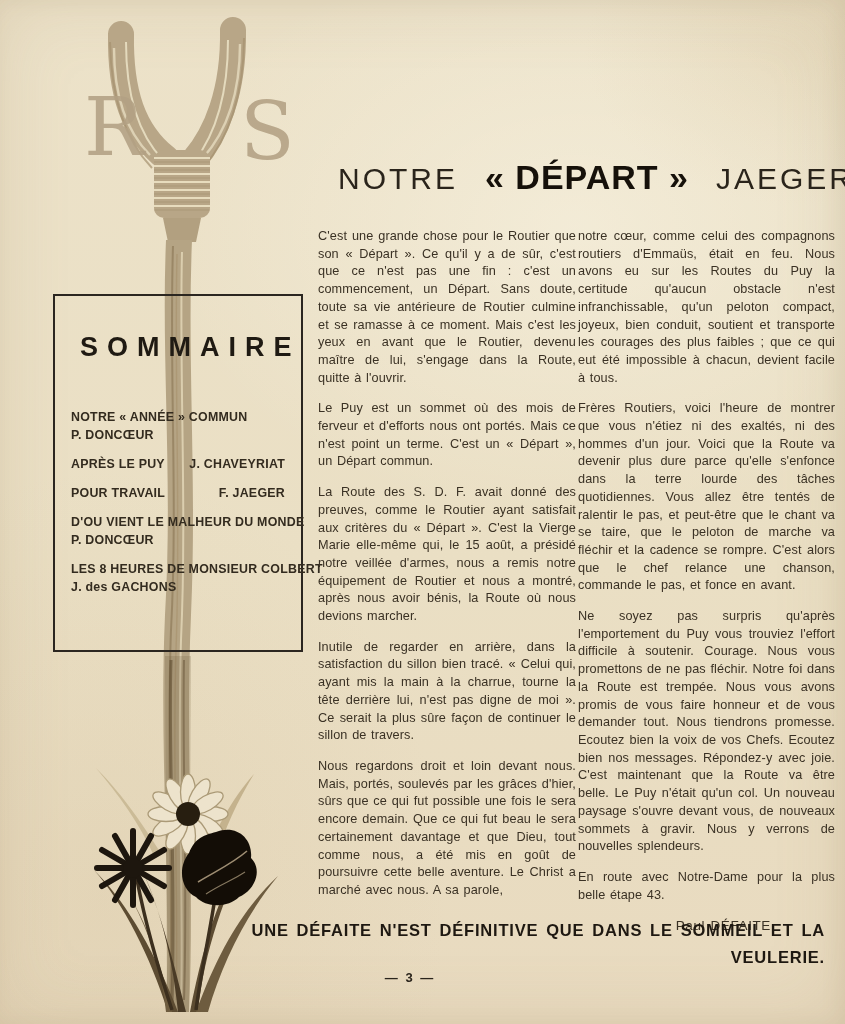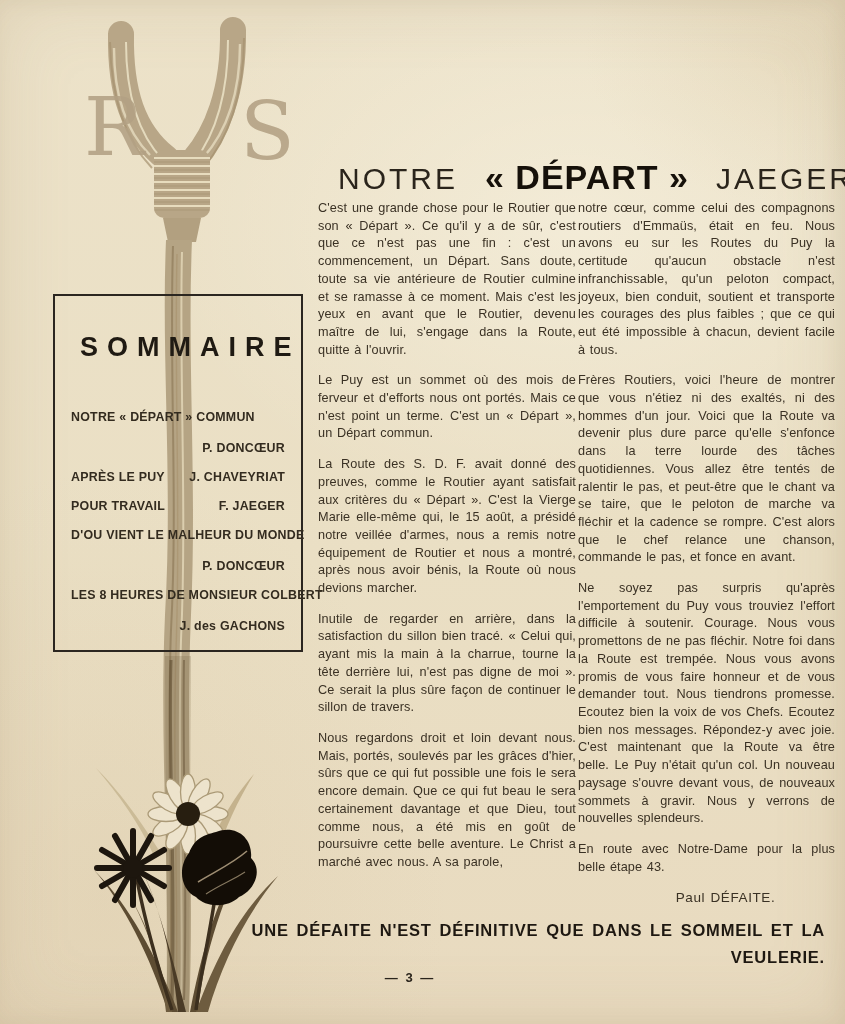--- a/index.html
+++ b/index.html
@@ -35,27 +35,27 @@
     border:2px solid #2b2620; box-sizing:border-box; padding:24px 16px 0 16px;
   }
   .som-title{
     margin-top:12px; text-align:center; font-size:27px; font-weight:700;
     letter-spacing:9px; padding-left:9px; color:#1f1a13;
   }
   .som-list{margin-top:46px;}
   .som-item{margin-bottom:11px; color:#332b1f;}
   .si-t,.si-a{font-weight:700; font-size:12.4px; letter-spacing:.25px; line-height:1.45;}
   .si-t.nowrap{white-space:nowrap; display:block;}
-  .stacked .si-a{display:block; text-align:right; margin-top:13px;}
+  .stacked .si-a{display:block; margin-top:0;}
   .inline{display:flex; justify-content:space-between; align-items:baseline;}
   .wrapline{position:relative;}
   .wrapline .si-t{display:block; width:100%;}
   .wrapline .si-a{position:absolute; right:0; bottom:0;}
 
-  .col{position:absolute; top:200px; width:258px; color:#3a3124;}
+  .col{position:absolute; top:228px; width:258px; color:#3a3124;}
   .col-left{left:318px;}
   .col-right{left:578px; width:257px;}
   .col p{
     margin:0 0 13px 0; font-size:12.7px; line-height:17.7px;
     text-align:justify; word-spacing:1px; letter-spacing:.1px;
   }
   .col p.sig{text-align:center; padding-left:38px; font-size:13.5px; letter-spacing:.6px; margin-top:4px;}
 
   .slogan{
     position:absolute; left:250px; top:917px; width:575px; text-align:right;
@@ -152,21 +152,21 @@
   <h1 class="title">
     <span class="t-light">NOTRE</span>
     <span class="t-bold">« DÉPART »</span>
     <span class="t-light">JAEGER</span>
   </h1>
 
   <div class="sommaire">
     <div class="som-title">SOMMAIRE</div>
     <div class="som-list">
       <div class="som-item stacked">
-        <span class="si-t nowrap">NOTRE « DÉPART » COMMUN</span>
+        <span class="si-t nowrap">NOTRE « ANNÉE » COMMUN</span>
         <span class="si-a">P. DONCŒUR</span>
       </div>
       <div class="som-item inline">
         <span class="si-t">APRÈS LE PUY</span>
         <span class="si-a">J. CHAVEYRIAT</span>
       </div>
       <div class="som-item inline">
         <span class="si-t">POUR TRAVAIL</span>
         <span class="si-a">F. JAEGER</span>
       </div>

